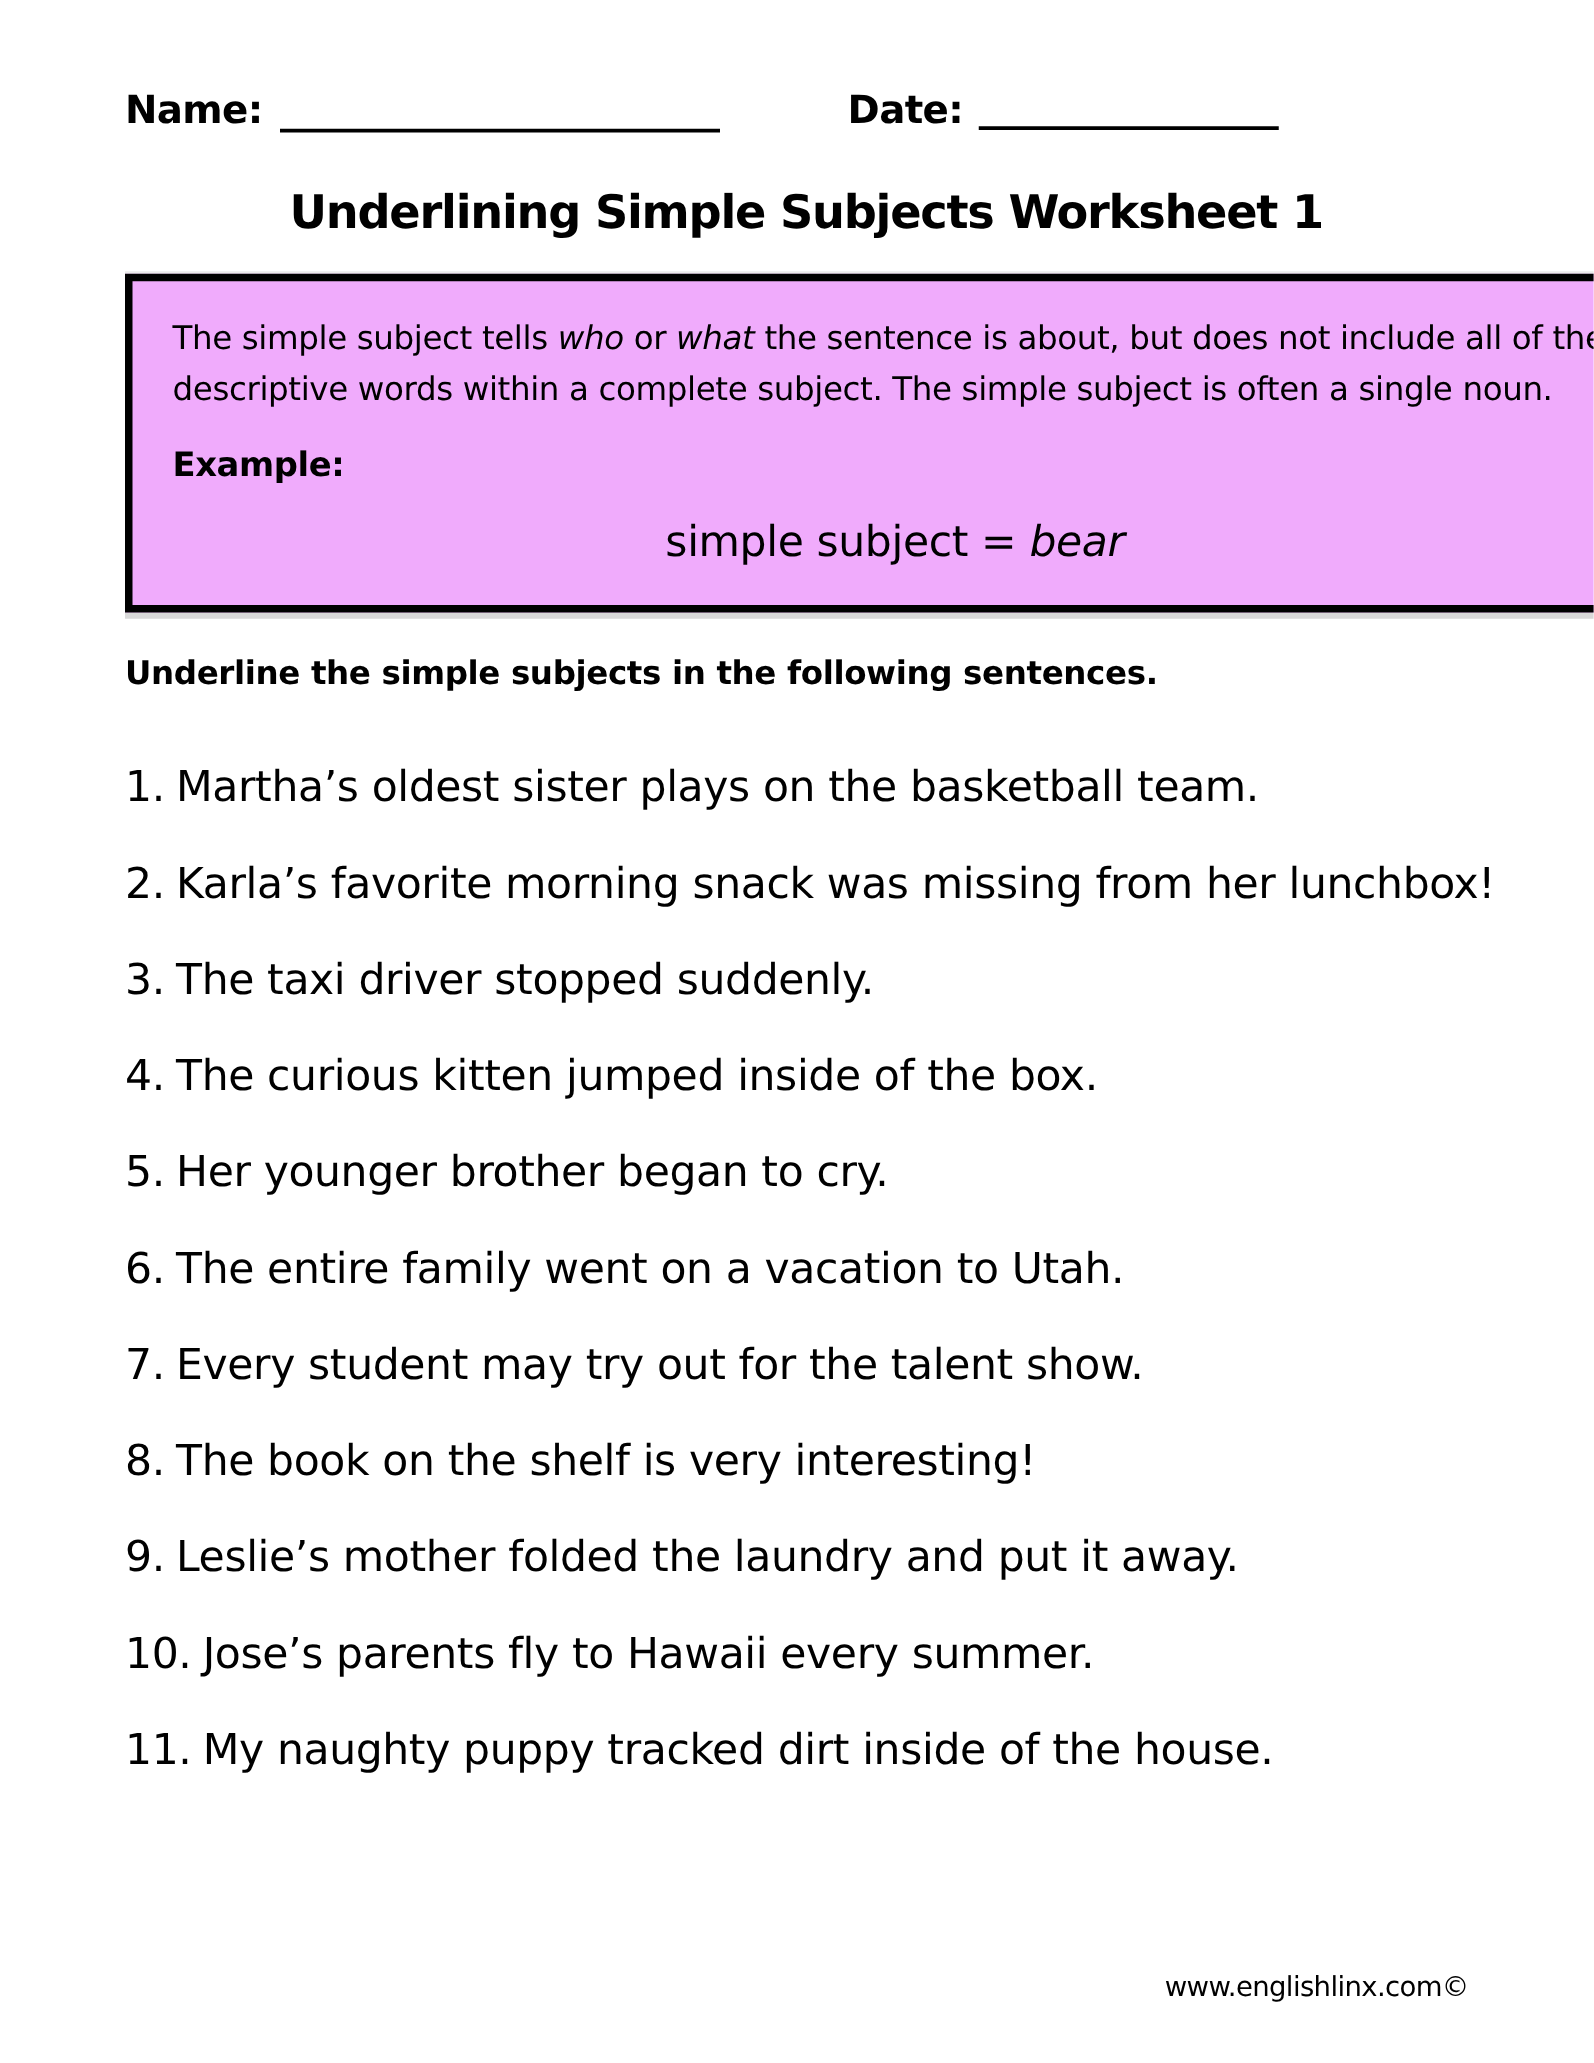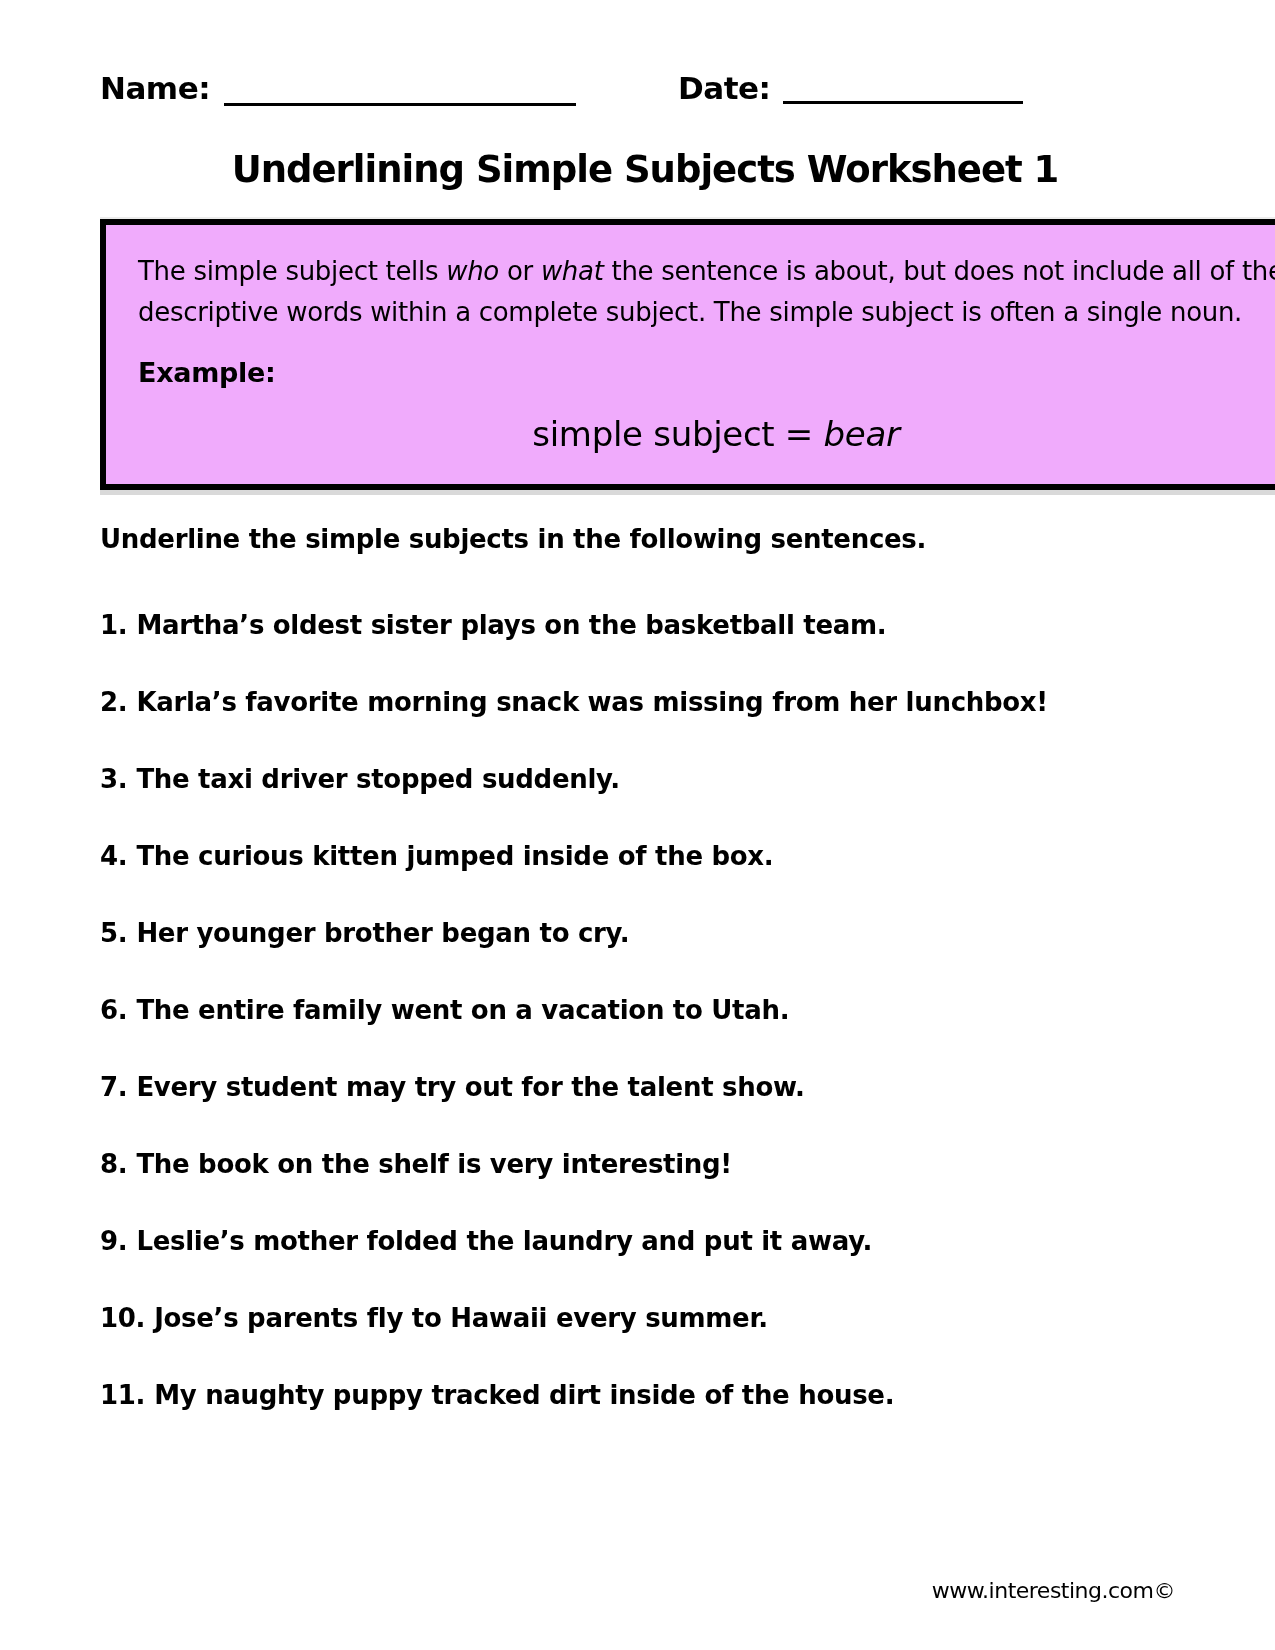--- a/index.html
+++ b/index.html
@@ -81,24 +81,23 @@
     margin-top: 34px;
     font-size: 26px;
     font-weight: bold;
     letter-spacing: -0.3px;
   }
 
   
   .sentences { margin-top: 56px; }
   .sentence {
     height: 77px;
-    font-size: 26px;
+    font-size: 34px;
     letter-spacing: -0.3px;
     white-space: nowrap;
-    font-weight: bold;
   }
   .sentence .num { margin-right: 9px; }
 
   
   .footer {
     position: absolute;
     top: 1578px;
     right: 100px;
     font-size: 22px;
     letter-spacing: -0.5px;
@@ -173,14 +172,14 @@
     <span class="num">10.</span><span class="txt">Jose’s parents fly to Hawaii every summer.</span>
   </div>
 
   <div class="sentence">
     <span class="num">11.</span><span class="txt">My naughty puppy tracked dirt inside of the house.</span>
   </div>
 </div>
 
   </div>
 
-  <div class="footer">www.interesting.com©</div>
+  <div class="footer">www.englishlinx.com©</div>
 </div>
 
 </body></html>

